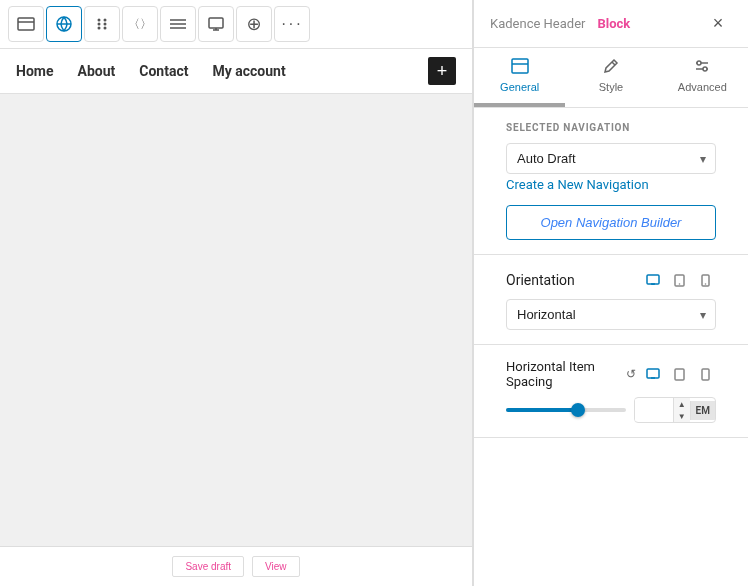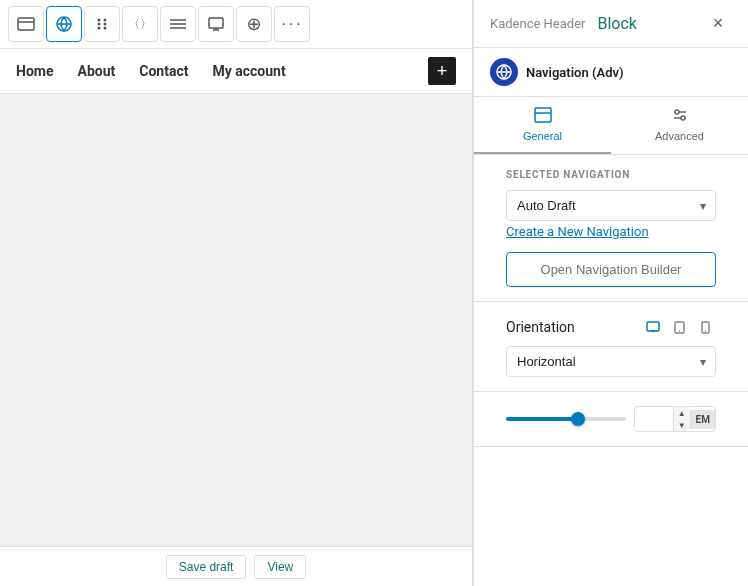--- a/index.html
+++ b/index.html
@@ -84,23 +84,23 @@
       justify-content: center;
       gap: 8px;
       padding: 0 8px;
     }
 
     .bottom-btn {
       padding: 4px 12px;
       border: 1px solid #ddd;
       background: #fff;
       border-radius: 2px;
-      font-size: 12px;
-      cursor: pointer;
-      color: #0f766e;
+      font-size: 10px;
+      cursor: pointer;
+      color: #ec4899;
     }
 
     
     .right-panel {
       width: 275px;
       height: 586px;
       background: #fff;
       display: flex;
       flex-direction: column;
       border-left: 1px solid #ddd;
@@ -115,23 +115,23 @@
       background: #fff;
     }
 
     .panel-header-title {
       font-size: 13px;
       color: #888;
       margin-right: 12px;
     }
 
     .panel-header-active {
-      font-size: 16px;
-      font-weight: 400;
-      color: #0f766e;
+      font-size: 13px;
+      font-weight: 700;
+      color: #ec4899;
       flex: 1;
     }
 
     .panel-close-btn {
       background: none;
       border: none;
       cursor: pointer;
       font-size: 18px;
       color: #555;
       width: 28px;
@@ -183,21 +183,21 @@
       cursor: pointer;
       font-size: 11px;
       color: #666;
       border: none;
       background: none;
       border-bottom: 2px solid transparent;
     }
 
     .panel-tab.active {
       color: #007cba;
-      border-bottom: 2px solid #a3a3a3;
+      border-bottom: 4px solid #a3a3a3;
       justify-content: flex-end;
     }
 
     .tab-icon {
       font-size: 16px;
     }
 
     
     .panel-content {
       flex: 1;
@@ -243,36 +243,36 @@
       transform: translateY(-50%);
       pointer-events: none;
       color: #666;
       font-size: 12px;
     }
 
     .create-nav-link {
       display: inline-block;
       font-size: 13px;
       color: #007cba;
-      text-decoration: underline;
       cursor: pointer;
     }
 
     .open-builder-btn {
       display: block;
       width: 100%;
       padding: 9px;
       border: 1px solid #007cba;
       border-radius: 4px;
       background: #fff;
-      color: #737373;
+      color: #3b82f6;
       font-size: 13px;
       cursor: pointer;
       text-align: center;
       margin-top: 12px;
+      font-style: italic;
     }
 
     .orientation-row {
       display: flex;
       align-items: center;
       justify-content: space-between;
       margin-bottom: 8px;
     }
 
     .orientation-label {
@@ -470,41 +470,39 @@
 </div>
 
 <div class="right-panel">
 
   <div class="panel-header">
     <span class="panel-header-title">Kadence Header</span>
     <span class="panel-header-active">Block</span>
     <button class="panel-close-btn">×</button>
   </div>
 
-  <div class="panel-block-title">
-    <div class="block-icon">
-      <svg width="16" height="16" viewBox="0 0 16 16" fill="none">
-        <circle cx="8" cy="8" r="7" stroke="#fff" stroke-width="1.5"></circle>
-        <line x1="1" y1="8" x2="15" y2="8" stroke="#fff" stroke-width="1.5"></line>
-        <path d="M8 1 Q11 5 11 8 Q11 11 8 15" stroke="#fff" stroke-width="1.5" fill="none"></path>
-        <path d="M8 1 Q5 5 5 8 Q5 11 8 15" stroke="#fff" stroke-width="1.5" fill="none"></path>
-      </svg>
-    </div>
-    <span class="block-title-text">Navigation (Adv)</span>
-  </div>
 
   <div class="panel-tabs">
     <button class="panel-tab active">
       <span class="tab-icon">
         <svg width="18" height="16" viewBox="0 0 18 16" fill="none">
           <rect x="1" y="1" width="16" height="14" rx="1" stroke="#007cba" stroke-width="1.5"></rect>
           <line x1="1" y1="6" x2="17" y2="6" stroke="#007cba" stroke-width="1.5"></line>
         </svg>
       </span>
       <span>General</span>
+    </button>
+    <button class="panel-tab">
+      <span class="tab-icon">
+        <svg width="16" height="16" viewBox="0 0 16 16" fill="none">
+          <path d="M11 2 L14 5 L6 13 L2 14 L3 10 Z" stroke="#666" stroke-width="1.5" fill="none"></path>
+          <line x1="9" y1="4" x2="12" y2="7" stroke="#666" stroke-width="1.5"></line>
+        </svg>
+      </span>
+      <span>Style</span>
     </button>
     <button class="panel-tab">
       <span class="tab-icon">
         <svg width="16" height="16" viewBox="0 0 16 16" fill="none">
           <line x1="2" y1="5" x2="14" y2="5" stroke="#666" stroke-width="1.5"></line>
           <line x1="2" y1="11" x2="14" y2="11" stroke="#666" stroke-width="1.5"></line>
           <circle cx="5" cy="5" r="2" fill="#fff" stroke="#666" stroke-width="1.5"></circle>
           <circle cx="11" cy="11" r="2" fill="#fff" stroke="#666" stroke-width="1.5"></circle>
         </svg>
       </span>
@@ -556,20 +554,42 @@
       <div class="select-wrapper">
         <select>
           <option>Horizontal</option>
           <option>Vertical</option>
         </select>
         <span class="select-arrow">▾</span>
       </div>
     </div>
 
     <div class="panel-section">
+      <div class="spacing-row">
+        <span class="spacing-label">Horizontal Item Spacing</span>
+        <span class="reset-icon" title="Reset">↺</span>
+        <div class="device-icons">
+          <button class="device-icon-btn active">
+            <svg width="14" height="12" viewBox="0 0 14 12" fill="none">
+              <rect x="1" y="1" width="12" height="9" rx="1" stroke="#007cba" stroke-width="1.5"></rect>
+              <line x1="5" y1="10" x2="9" y2="10" stroke="#007cba" stroke-width="1.5"></line>
+            </svg>
+          </button>
+          <button class="device-icon-btn">
+            <svg width="11" height="13" viewBox="0 0 11 13" fill="none">
+              <rect x="1" y="1" width="9" height="11" rx="1" stroke="#888" stroke-width="1.5"></rect>
+            </svg>
+          </button>
+          <button class="device-icon-btn">
+            <svg width="9" height="13" viewBox="0 0 9 13" fill="none">
+              <rect x="1" y="1" width="7" height="11" rx="1" stroke="#888" stroke-width="1.5"></rect>
+            </svg>
+          </button>
+        </div>
+      </div>
       <div class="slider-row">
         <div class="slider-track">
           <div class="slider-fill"></div>
           <div class="slider-thumb"></div>
         </div>
         <div class="slider-input-wrapper">
           <input class="slider-number" type="text" value="" style="">
           <div class="slider-spinners">
             <button class="spinner-btn">▲</button>
             <button class="spinner-btn">▼</button>

